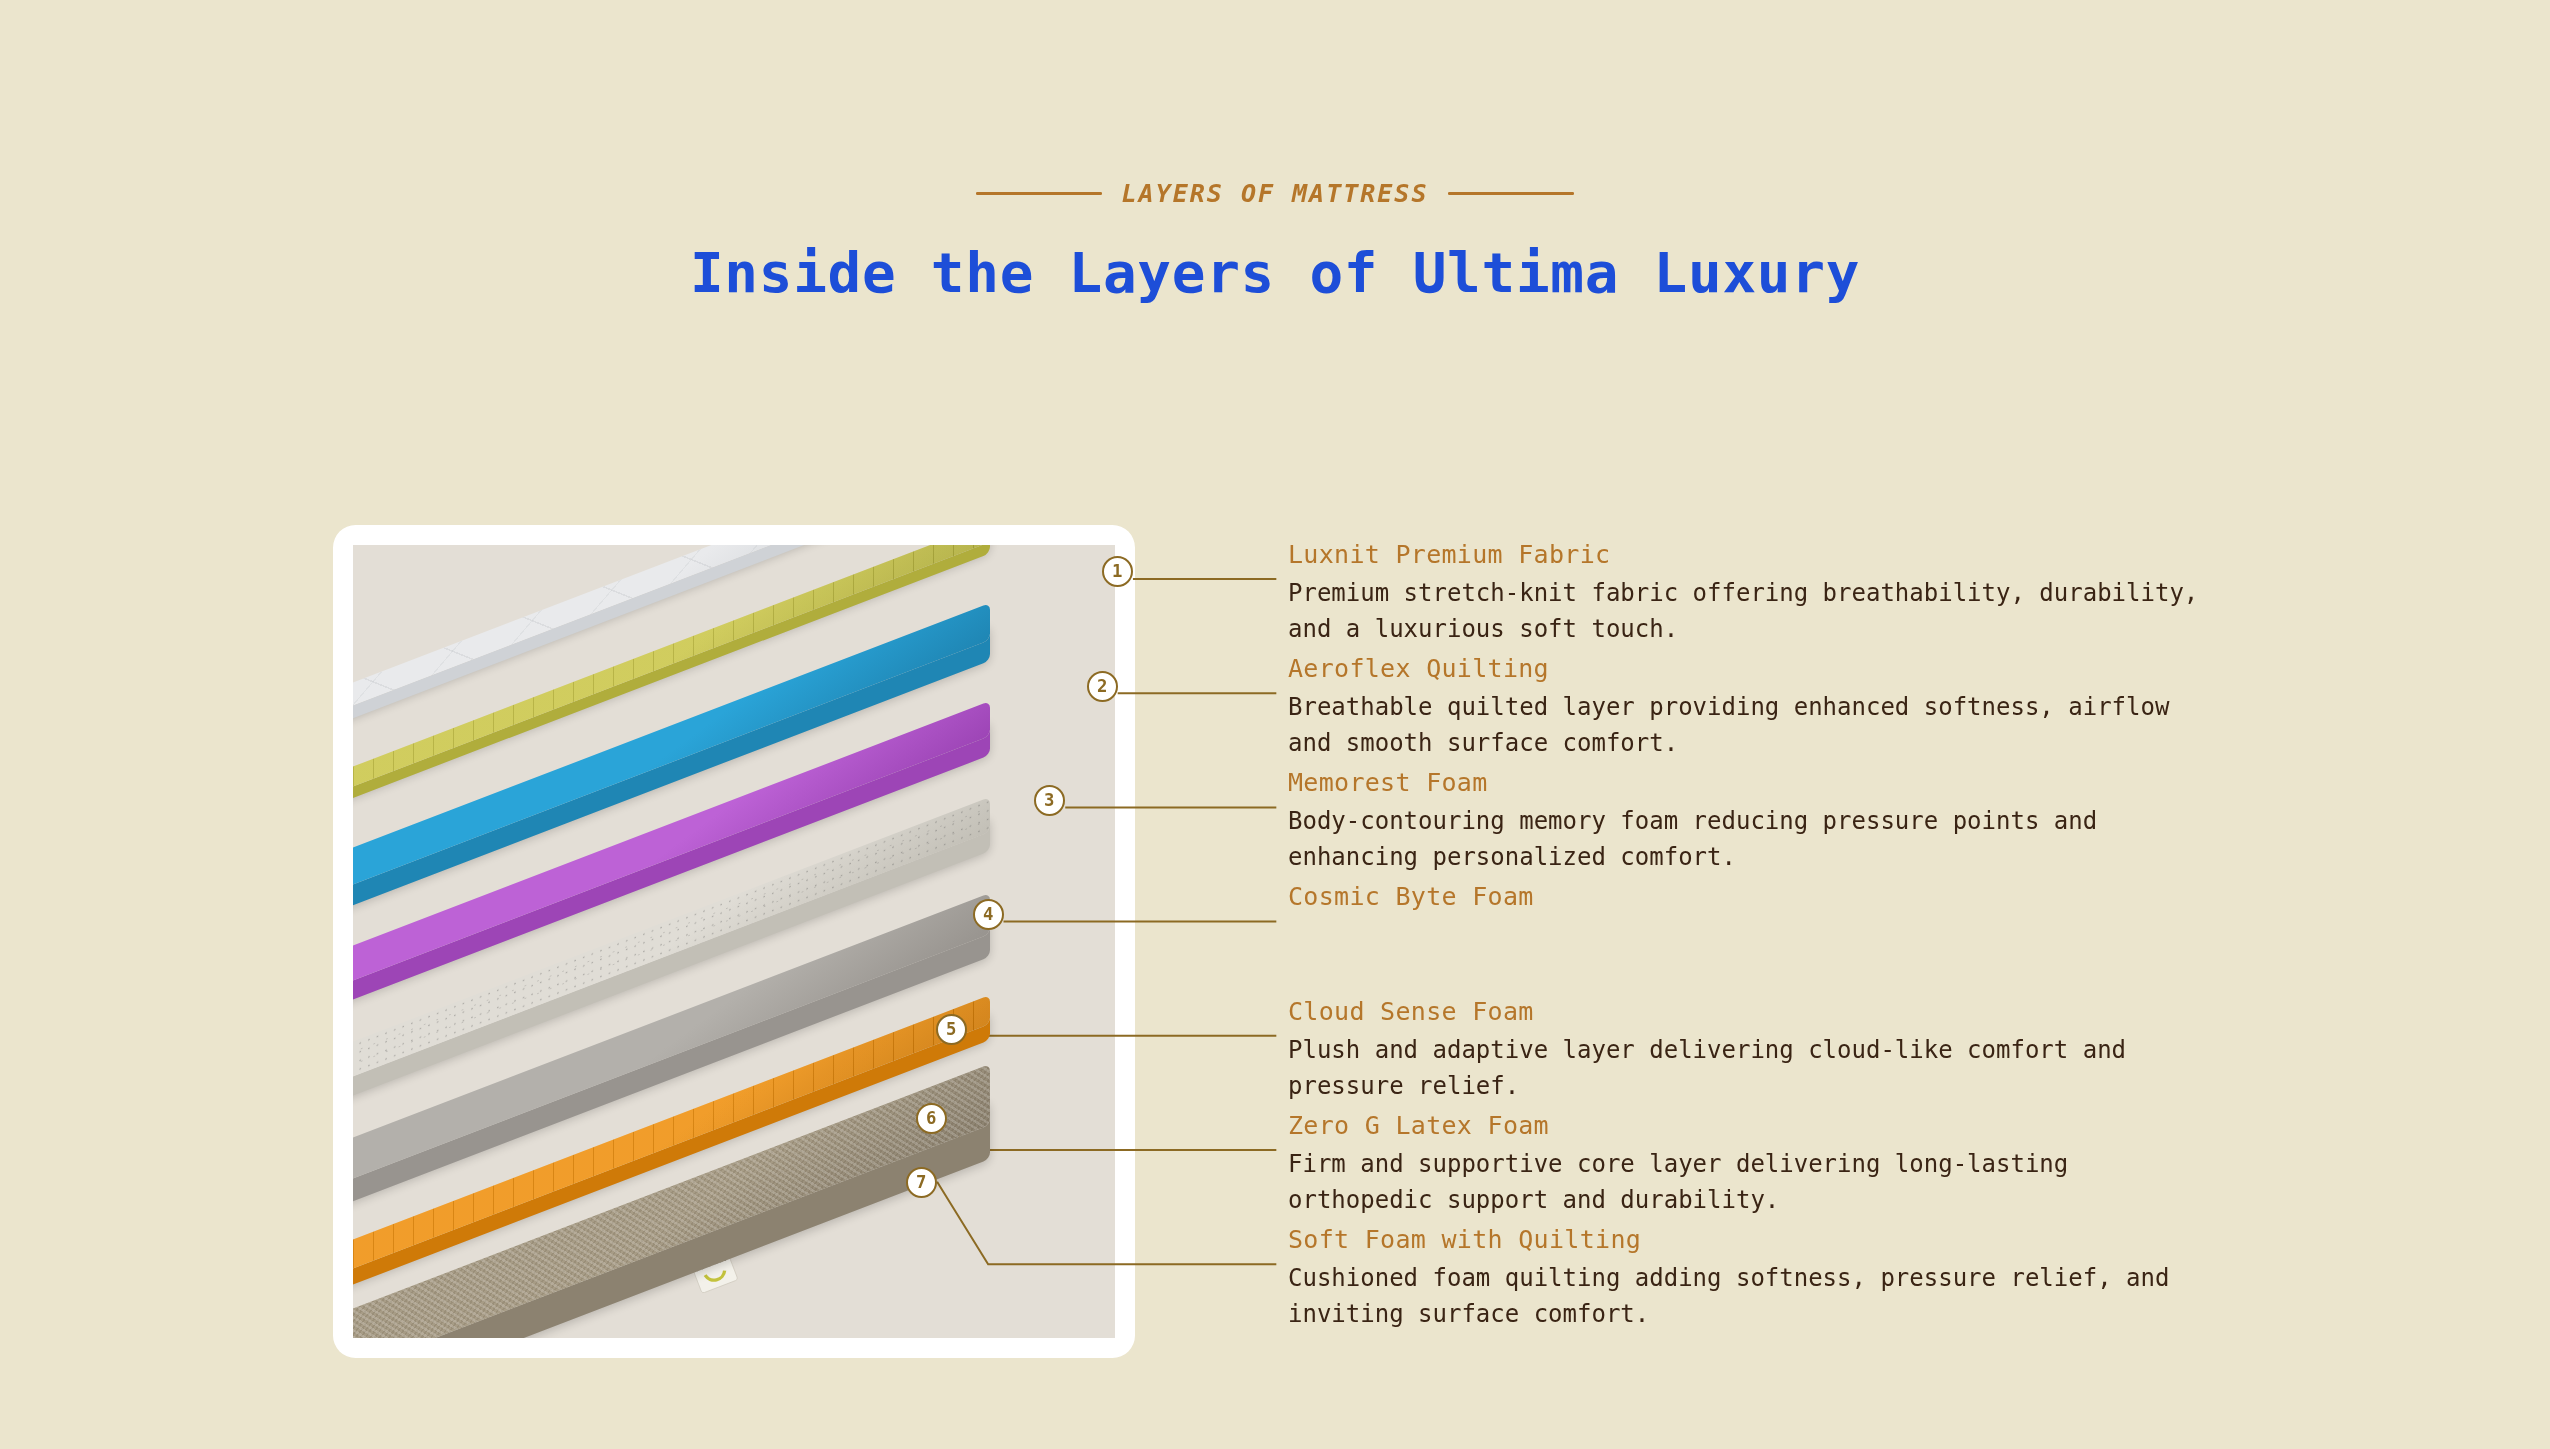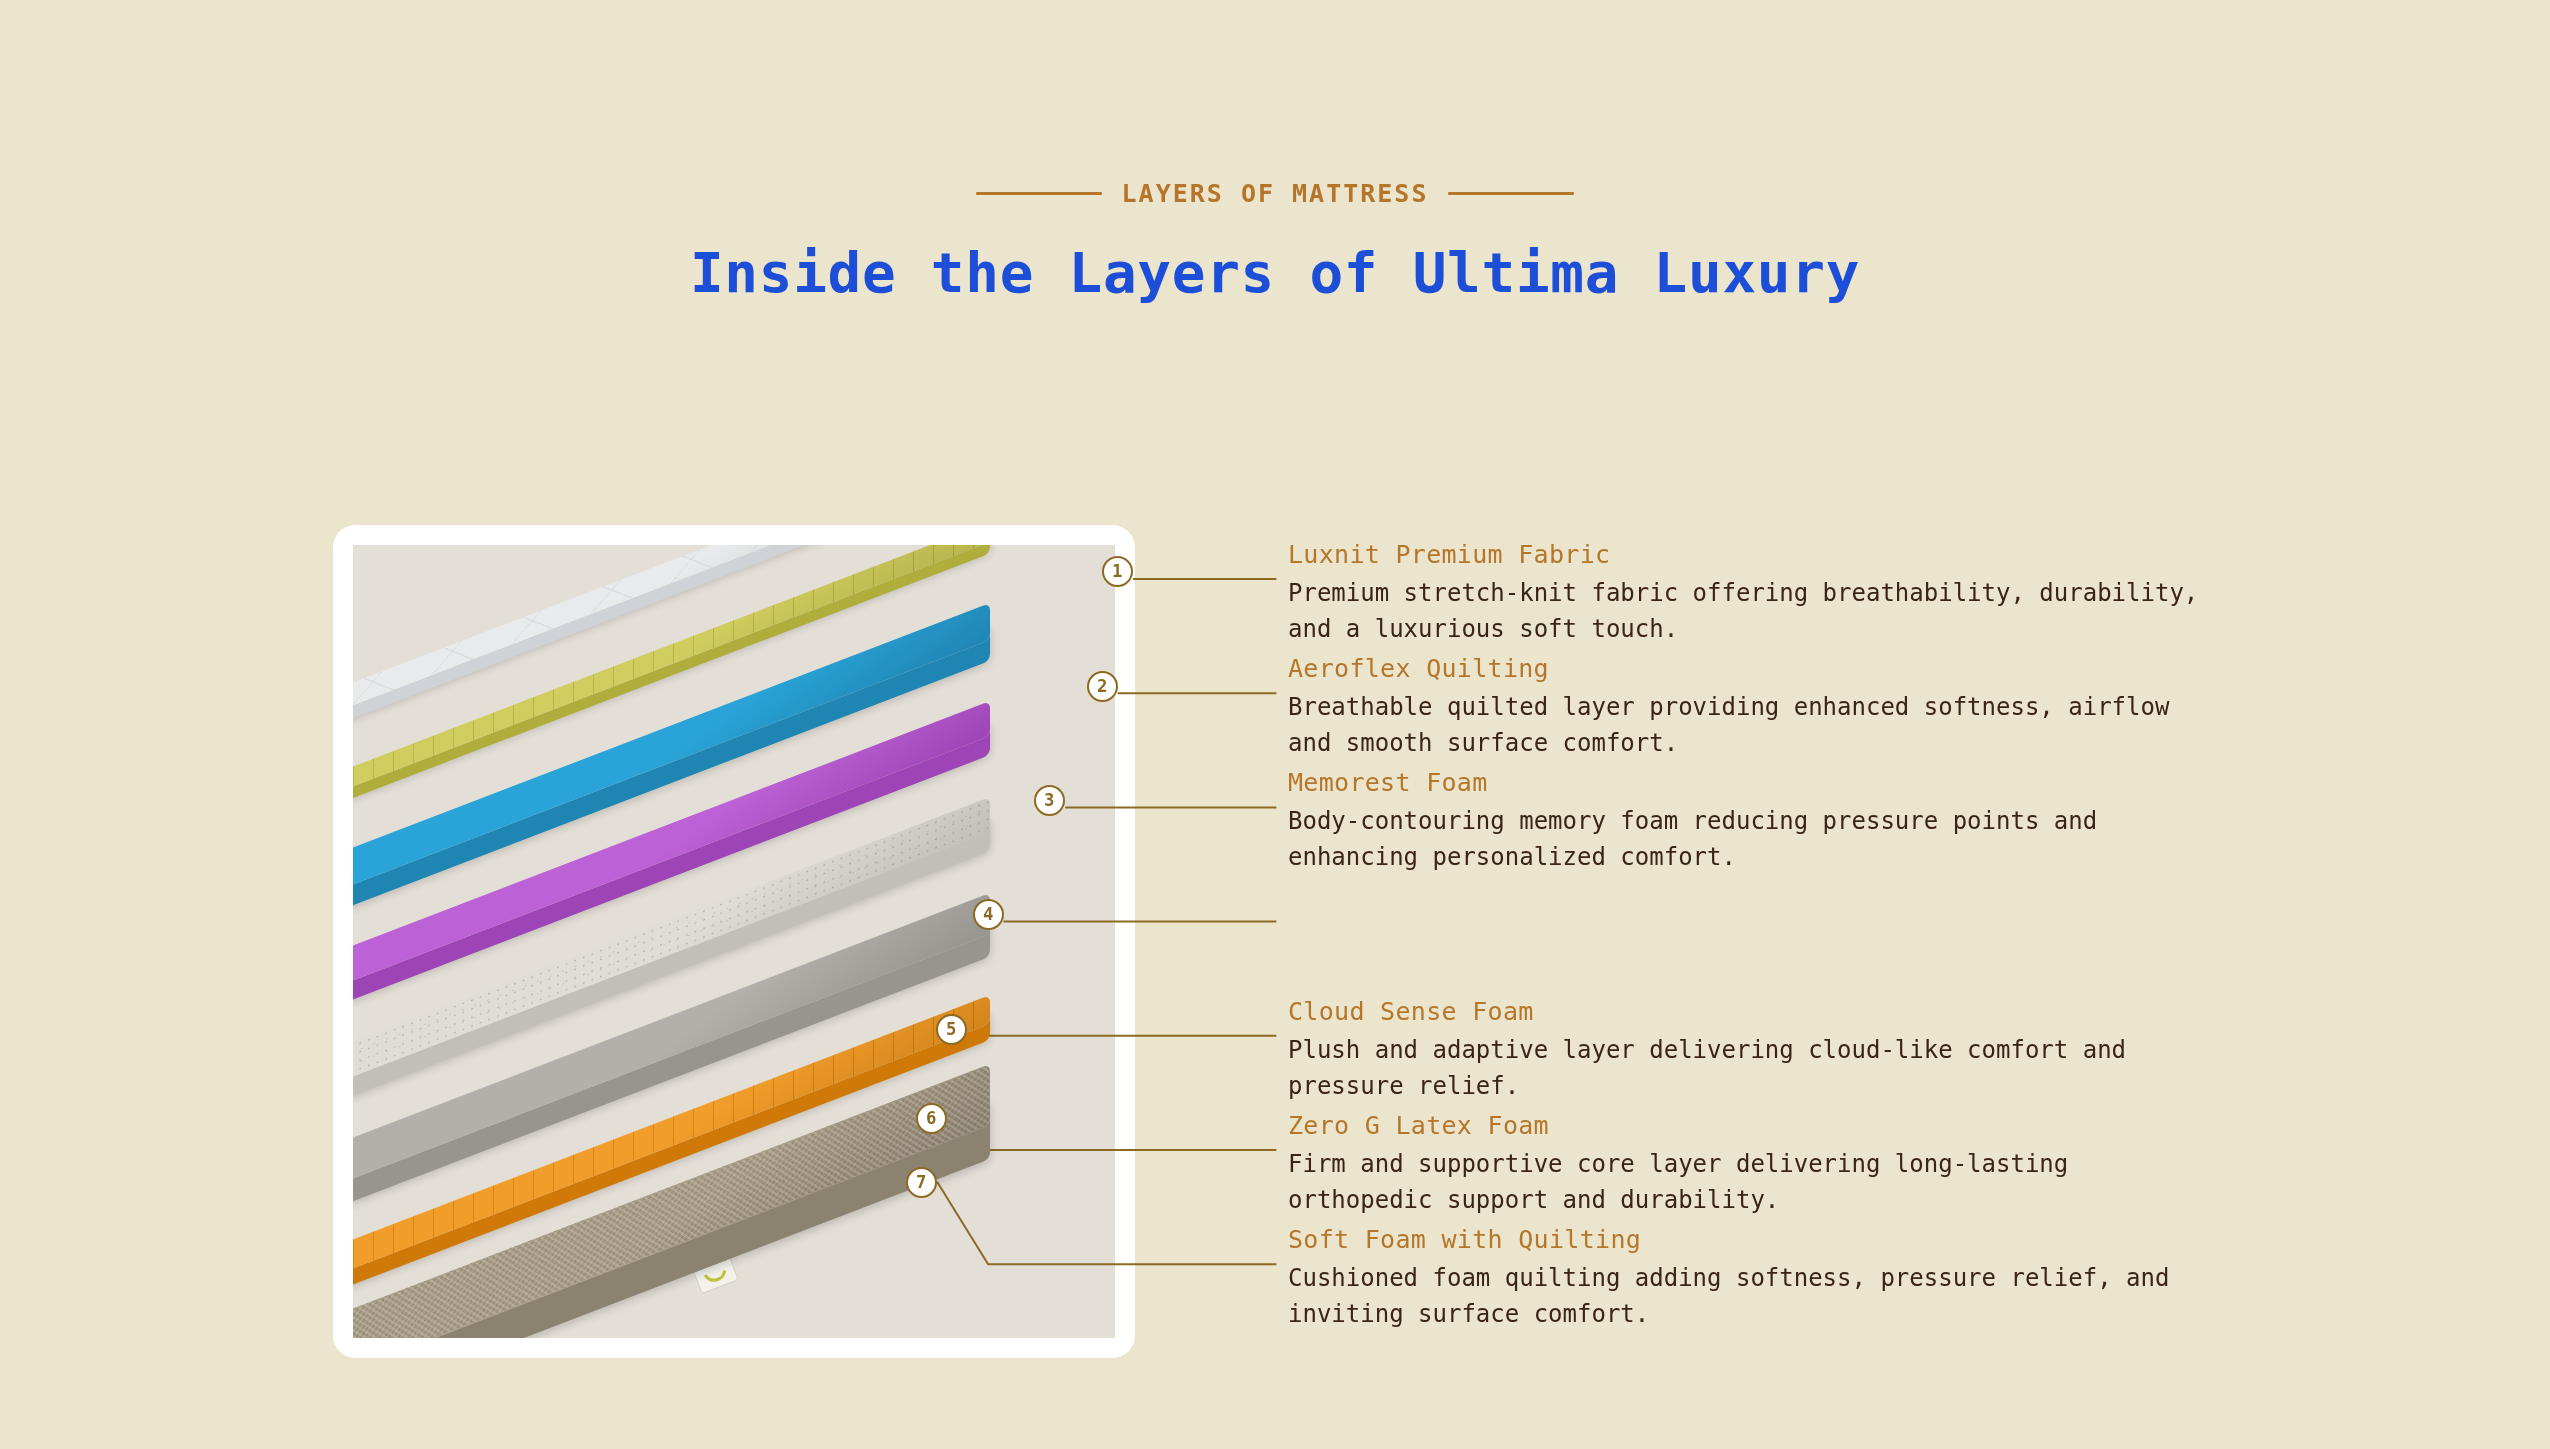--- a/index.html
+++ b/index.html
@@ -20,20 +20,21 @@
     width: 100%;
     text-align: center;
     padding-top: 179px;
     box-sizing: border-box;
   }
   .eyebrow-row {
     display: flex;
     align-items: center;
     justify-content: center;
     gap: 20px;
+    font-style: italic;
   }
   .eyebrow-rule {
     width: 126px;
     height: 3.3px;
     background: #b5762a;
     border-radius: 1.3px;
   }
   .eyebrow-text {
     font-family: "DejaVu Sans Mono", monospace;
     font-size: 25px;
@@ -265,20 +266,21 @@
       </div>
       <div class="layer-item" style="top: 137px;">
         <div class="layer-title">Aeroflex Quilting</div>
         <div class="layer-desc">Breathable quilted layer providing enhanced softness, airflow and smooth surface comfort.</div>
       </div>
       <div class="layer-item" style="top: 251px;">
         <div class="layer-title">Memorest Foam</div>
         <div class="layer-desc">Body-contouring memory foam reducing pressure points and enhancing personalized comfort.</div>
       </div>
       <div class="layer-item" style="top: 365px;">
+        <div class="layer-title">Cosmic Byte Foam</div>
       </div>
       <div class="layer-item" style="top: 480px;">
         <div class="layer-title">Cloud Sense Foam</div>
         <div class="layer-desc">Plush and adaptive layer delivering cloud-like comfort and pressure relief.</div>
       </div>
       <div class="layer-item" style="top: 594px;">
         <div class="layer-title">Zero G Latex Foam</div>
         <div class="layer-desc">Firm and supportive core layer delivering long-lasting orthopedic support and durability.</div>
       </div>
       <div class="layer-item" style="top: 708px;">

